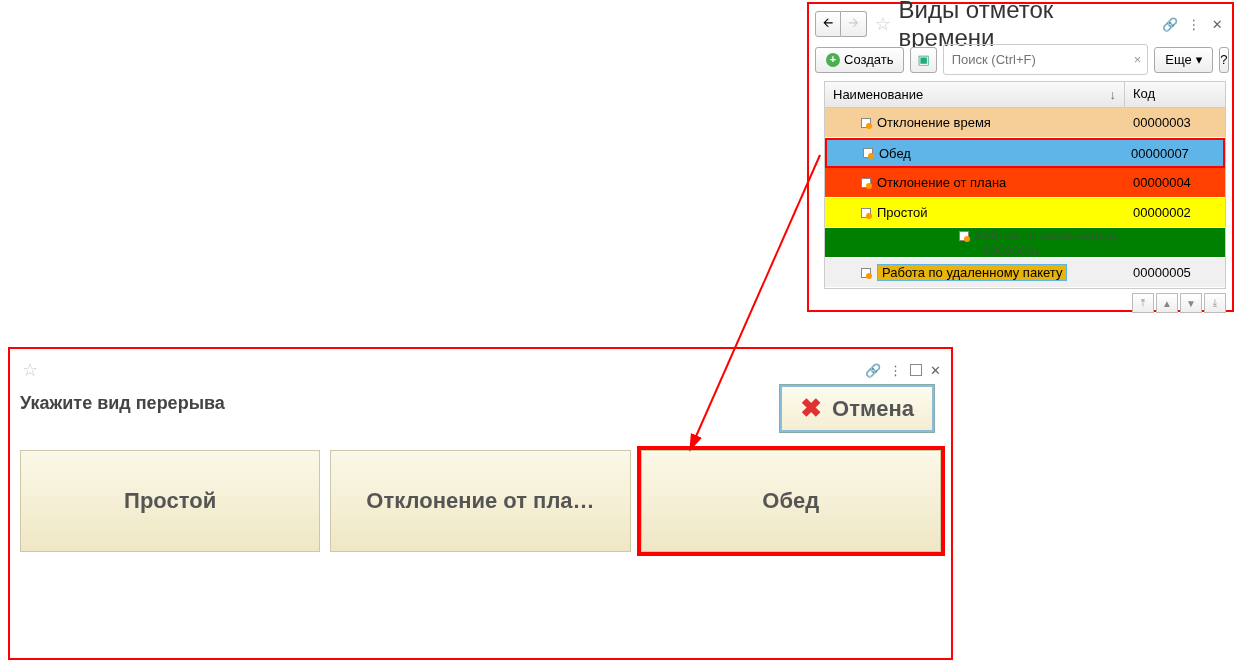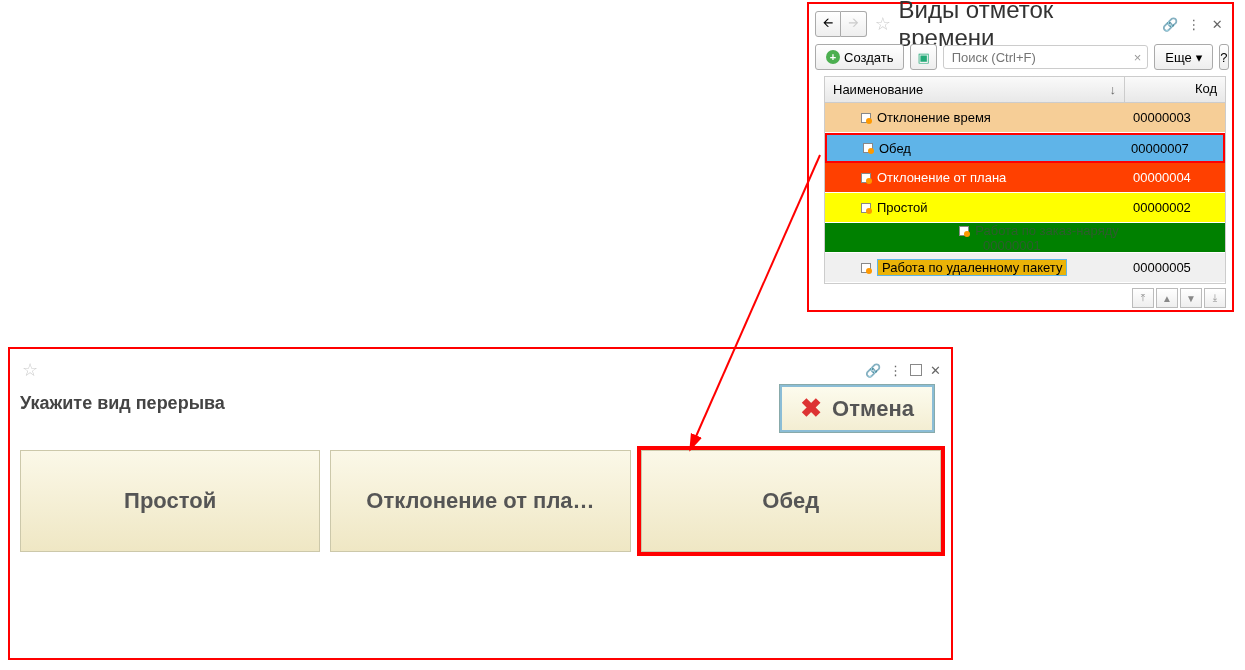--- a/index.html
+++ b/index.html
@@ -64,57 +64,57 @@
     cursor:pointer; font-size:13px;
   }
   .plus-circle{
     width:14px;height:14px;border-radius:50%;
     background:#4caf50;color:#fff;font-weight:bold;
     display:flex;align-items:center;justify-content:center;
     font-size:11px;line-height:1;
   }
   .search-wrap{
     flex:1; display:flex; align-items:center;
-    border:1px solid #ccc; height:24px; border-radius:3px;
+    border:1px solid #ccc; height:31px; border-radius:3px;
     padding:0 2px 0 6px; color:#999;
   }
   .search-wrap input{
     flex:1;border:0;outline:0;font-size:13px;
     background:transparent;
   }
   .search-clear{color:#999;cursor:pointer;padding:0 4px;}
   .more-btn::after{content:' \25BE';}
   .q-btn{width:26px;justify-content:center;padding:0;}
   
   .grid{
     border:1px solid #ccc;
     margin-left:9px;
   }
   .grid-head{
     display:flex; background:linear-gradient(#fafafa,#e8e8e8);
     border-bottom:1px solid #ccc; height:26px;
   }
   .col-name{flex:1;padding:4px 8px;display:flex;align-items:center;justify-content:space-between;border-right:1px solid #ccc;}
-  .col-code{width:100px;padding:4px 8px;text-align:right;}
+  .col-code{width:100px;padding:4px 8px;}
   .sort-arrow{color:#666;}
   .grid-body{}
   .row{
     display:flex; height:30px; align-items:center;
     border-bottom:1px solid #fff;
   }
   .cell-name{flex:1;padding:0 8px 0 36px;display:flex;align-items:center;gap:6px;position:relative;}
   .cell-code{width:100px;padding:0 8px;}
   .row-icon{
     width:10px;height:10px;border:1px solid #888;
     background:#fff;display:inline-block;position:relative;
   }
   .row-icon::after{content:'';position:absolute;width:6px;height:6px;background:#f90;bottom:-2px;right:-2px;border-radius:50%;}
   .row-0{background:#f6ce97;}
   .row-1{background:#5fb4e8;border:2px solid red;}
-  .row-2{background:#ff4000;color:#ffffff;justify-content:flex-end;}
+  .row-2{background:#ff4000;color:#000000;justify-content:flex-end;}
   .row-3{background:#ffff00;}
   .row-4{background:#008000;color:#2e5b2e;flex-direction:column;}
   .row-5{background:#f0f0f0;}
   .row-5 .cell-name-box{background:#eab308;border:1px solid #5fb4e8;padding:0 4px;}
   
   .grid-nav{display:flex;justify-content:flex-end;padding-top:4px;gap:2px;}
   .grid-nav .nb{width:22px;height:20px;border:1px solid #bbb;background:linear-gradient(#fff,#eee);display:flex;align-items:center;justify-content:center;color:#888;font-size:10px;}
 
   
   #panel-dialog{

